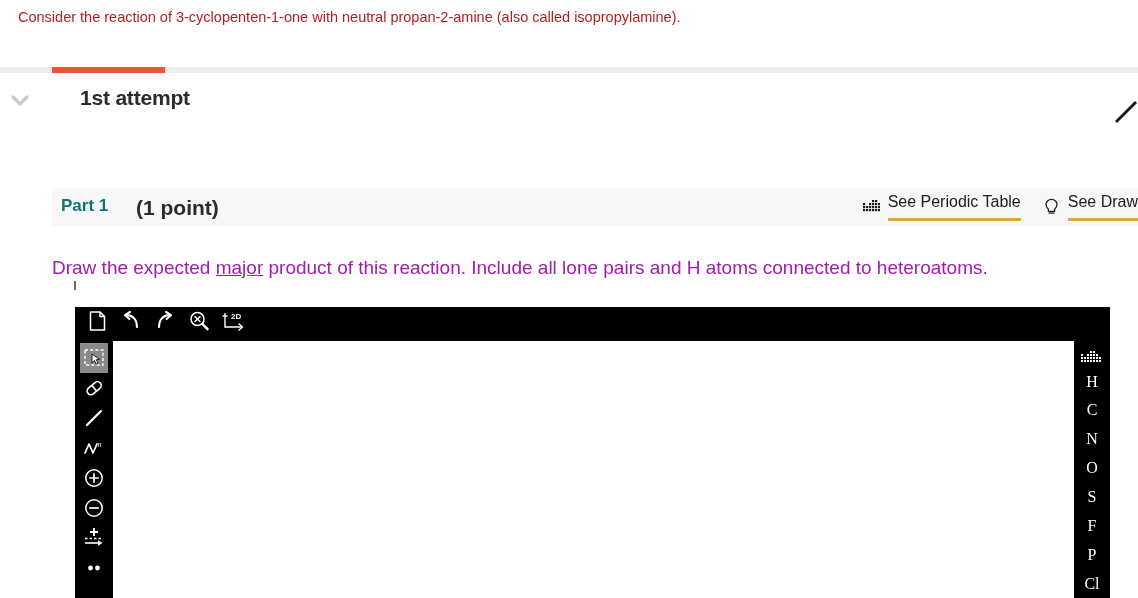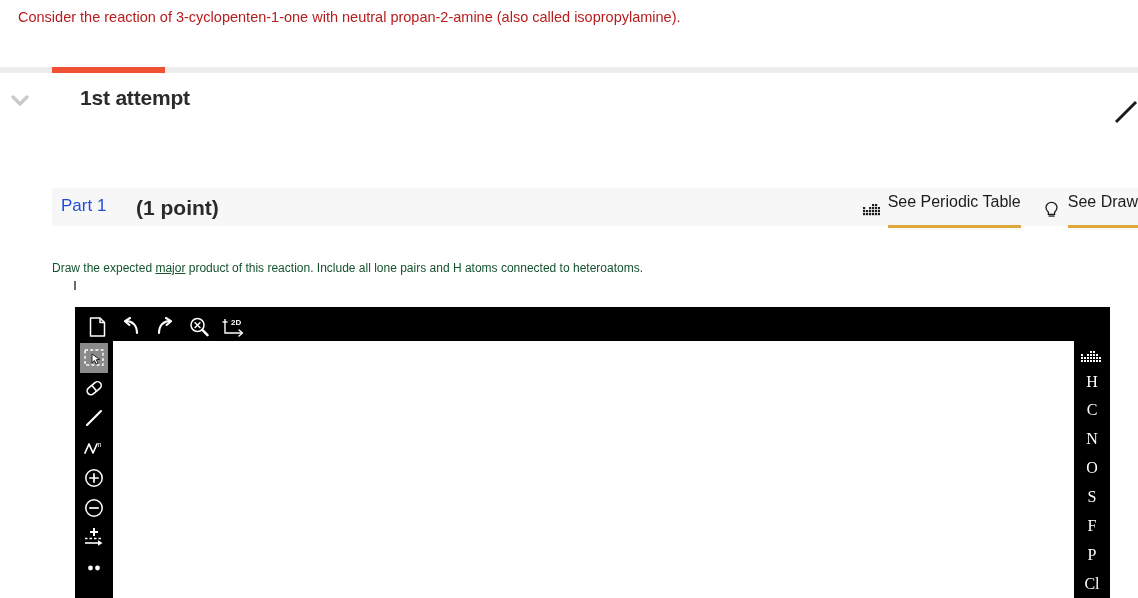--- a/index.html
+++ b/index.html
@@ -89,22 +89,22 @@
     top: 188px;
     width: 1086px;
     height: 38px;
     background: #f7f7f7;
   }
   .part-label {
     position: absolute;
     left: 9px;
     top: 8px;
     font-size: 17px;
-    font-weight: normal;
-    color: #1d4ed8;
+    font-weight: bold;
+    color: #0f766e;
   }
   .part-points {
     position: absolute;
     left: 84px;
     top: 8px;
     font-size: 21px;
     font-weight: bold;
     color: #2b2b2b;
   }
 
@@ -119,40 +119,40 @@
   .action-link {
     display: flex;
     align-items: center;
     gap: 7px;
     cursor: pointer;
   }
   .action-text {
     font-size: 16px;
     color: #1c1c1c;
     border-bottom: 3px solid #e0a83c;
-    padding-bottom: 14px;
+    padding-bottom: 7px;
     line-height: 18px;
   }
   .action-icon {
     display: flex;
     align-items: center;
     justify-content: center;
     width: 18px;
     height: 20px;
     flex: none;
   }
 
   
   .instruction {
     position: absolute;
     left: 52px;
     top: 257px;
-    font-size: 12px;
+    font-size: 19px;
     line-height: 22px;
-    color: #14532d;
+    color: #a21caf;
     white-space: nowrap;
   }
   .instruction u { text-decoration: underline; }
 
   .caret-tick {
     position: absolute;
     left: 74px;
     top: 281px;
     width: 2px;
     height: 9px;
@@ -178,21 +178,21 @@
     display: flex;
     align-items: center;
     padding-left: 8px;
     gap: 6px;
     box-sizing: border-box;
   }
   .tool-btn {
     width: 28px;
     height: 26px;
     display: flex;
-    align-items: flex-end;
+    align-items: flex-start;
     justify-content: center;
     cursor: pointer;
   }
 
   .editor-leftbar {
     position: absolute;
     left: 0;
     top: 33px;
     width: 37px;
     height: 258px;

